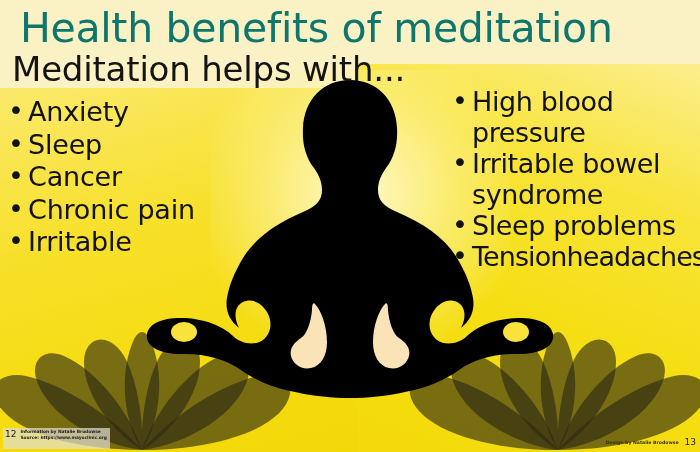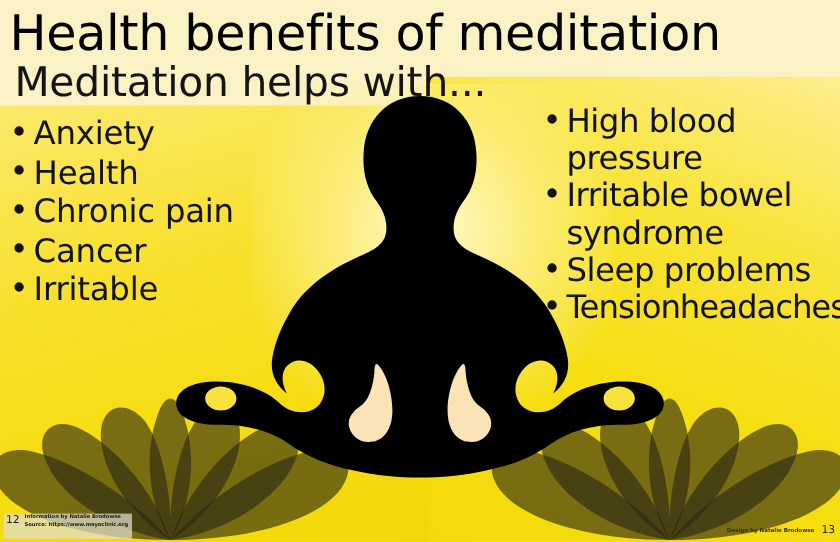--- a/index.html
+++ b/index.html
@@ -40,25 +40,25 @@
     position: absolute;
     left: 210px; top: 70px;
     width: 300px; height: 280px;
     background: radial-gradient(ellipse at 50% 45%, rgba(255,250,210,0.95) 0%, rgba(253,243,160,0.55) 45%, rgba(250,232,60,0.0) 78%);
     pointer-events: none;
   }
 
   
   .title {
     position: absolute;
-    left: 8px; top: 4px;
+    left: 20px; top: 4px;
     font-size: 41px;
     line-height: 48px;
     font-weight: 400;
-    color: #000000;
+    color: #0f766e;
     letter-spacing: -0.3px;
     white-space: nowrap;
   }
   .subtitle {
     position: absolute;
     left: 12px; top: 54px;
     font-size: 34px;
     line-height: 30px;
     font-weight: 400;
     color: #141414;
@@ -288,23 +288,23 @@
 
       <ellipse cx="401" cy="254" rx="13" ry="10" fill="#F8E33C"></ellipse>
     </svg>
   </div>
 
   <div class="title">Health benefits of meditation</div>
   <div class="subtitle">Meditation helps with...</div>
 
   <ul class="bullets list-left">
     <li>Anxiety</li>
-    <li>Health</li>
+    <li>Sleep</li>
+    <li>Cancer</li>
     <li>Chronic pain</li>
-    <li>Cancer</li>
     <li>Irritable</li>
   </ul>
 
   <ul class="bullets list-right">
     <li>High blood pressure</li>
     <li>Irritable bowel syndrome</li>
     <li>Sleep problems</li>
     <li class="tight">Tensionheadaches</li>
   </ul>
 

